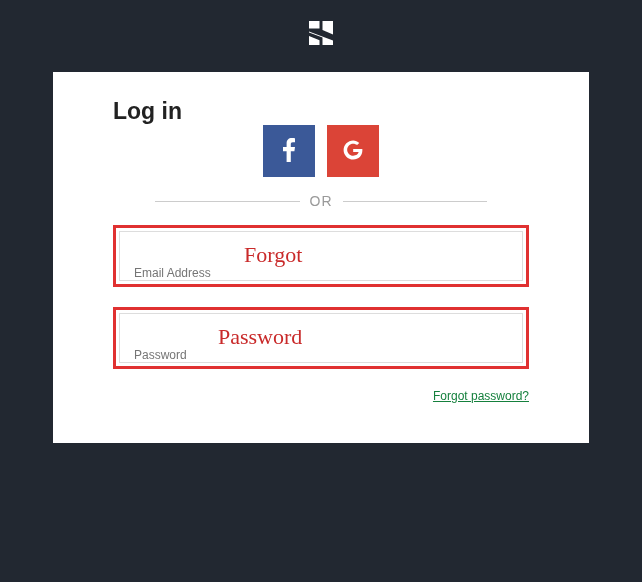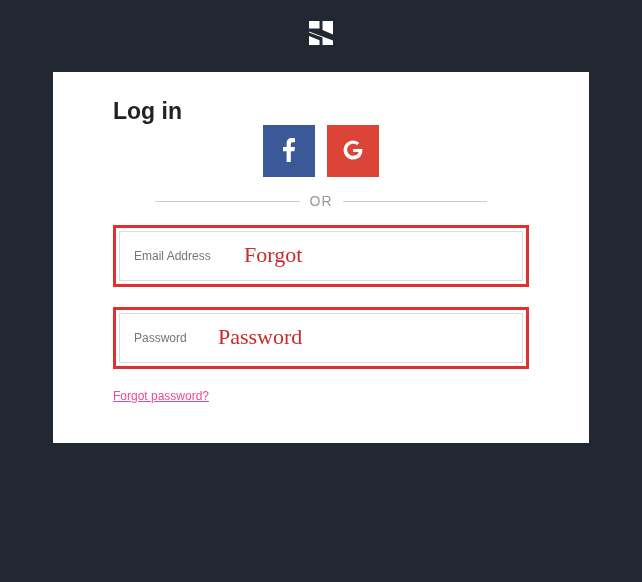--- a/index.html
+++ b/index.html
@@ -83,26 +83,26 @@
     .field-wrap {
       position: relative;
       border: 3px solid #e03131;
       padding: 3px;
       margin-bottom: 20px;
     }
     .field {
       border: 1px solid #ddd;
       height: 50px;
       width: 100%;
-      padding: 17px 14px;
+      padding: 0 14px;
       font-size: 12px;
       color: #888;
       background: #fff;
       display: flex;
-      align-items: flex-start;
+      align-items: flex-end;
     }
     .field-input {
       border: none;
       outline: none;
       width: 100%;
       font-size: 12px;
       color: #888;
     }
     .annotation {
       position: absolute;
@@ -125,23 +125,23 @@
       background: #ff5a5f;
       color: #fff;
       border: none;
       font-size: 19px;
       font-weight: 700;
       cursor: pointer;
       margin-bottom: 24px;
     }
     .forgot {
       display: block;
-      text-align: left;
+      text-align: right;
       font-size: 12px;
-      color: #ec4899;
+      color: #15803d;
       text-decoration: underline;
       cursor: pointer;
     }
   </style>
 </head>
 <body>
 
 <div class="header">
   <span>
     <svg class="logo-mark" viewBox="0 0 100 100" fill="#fff">

